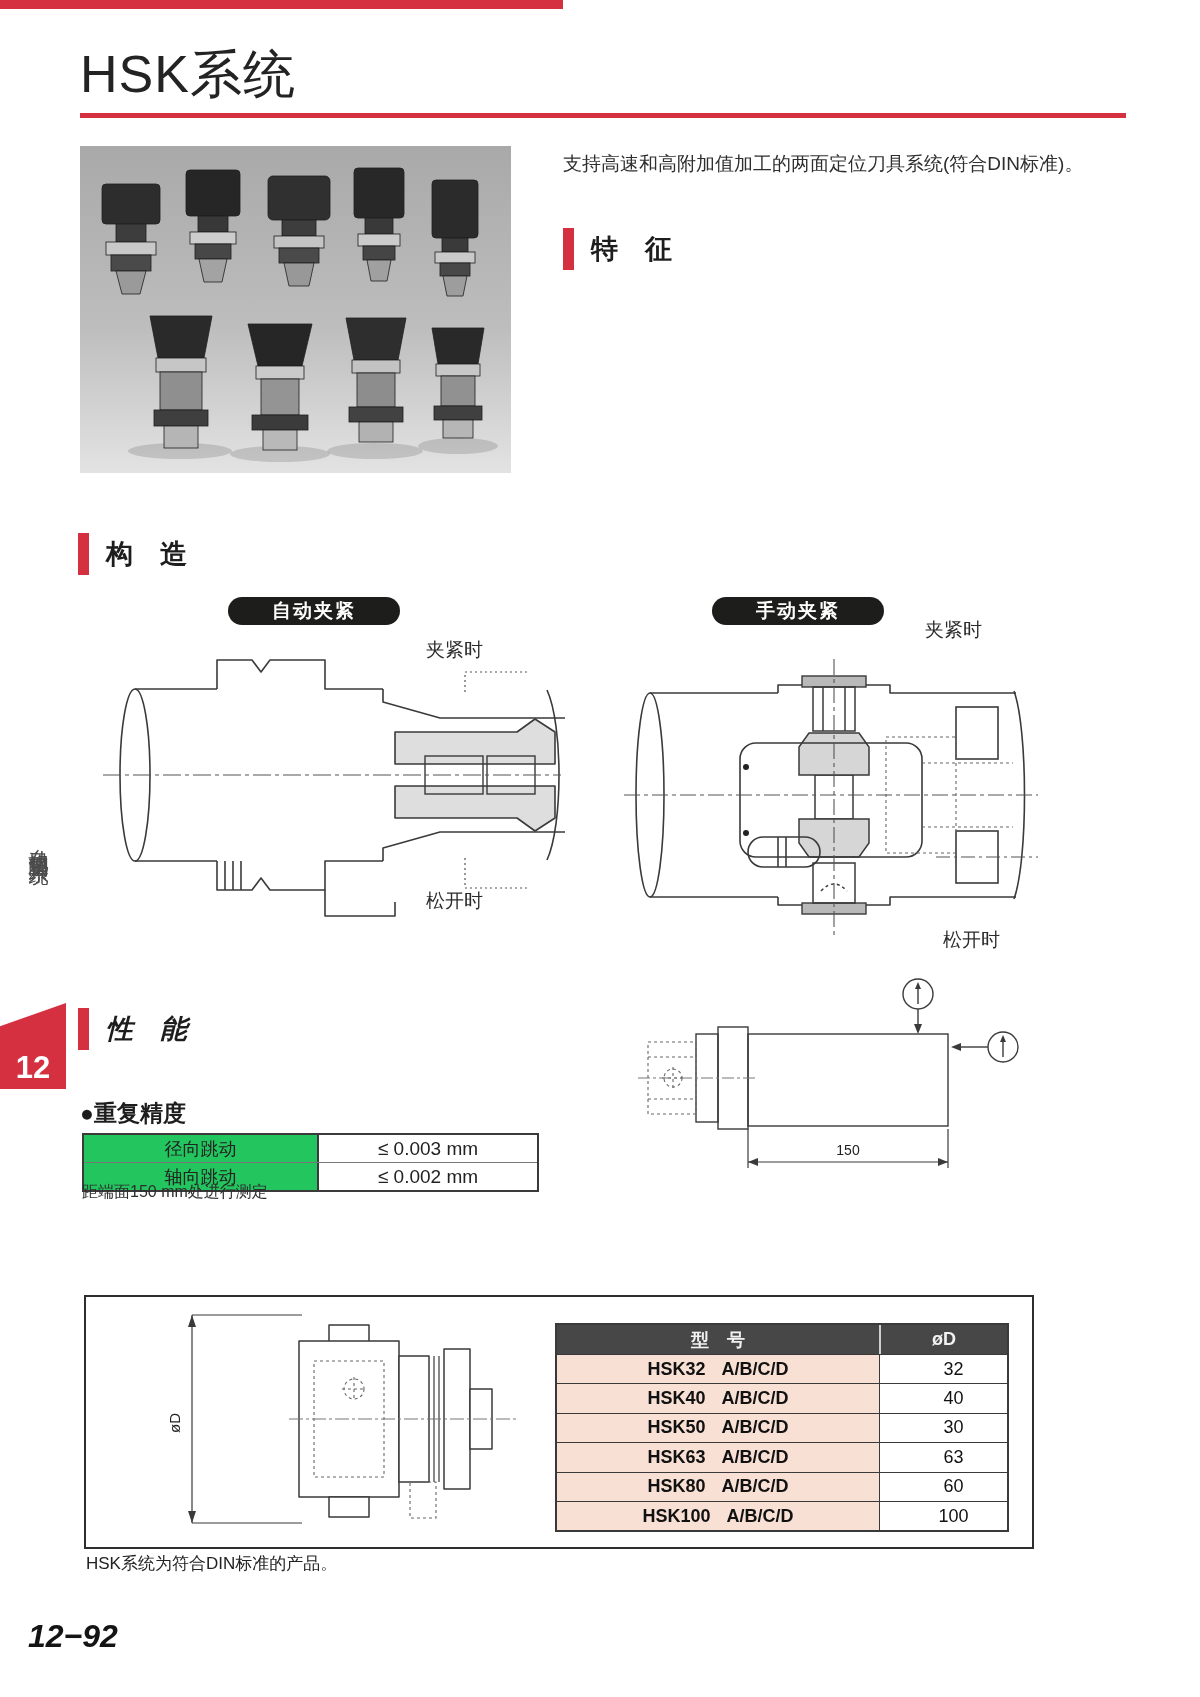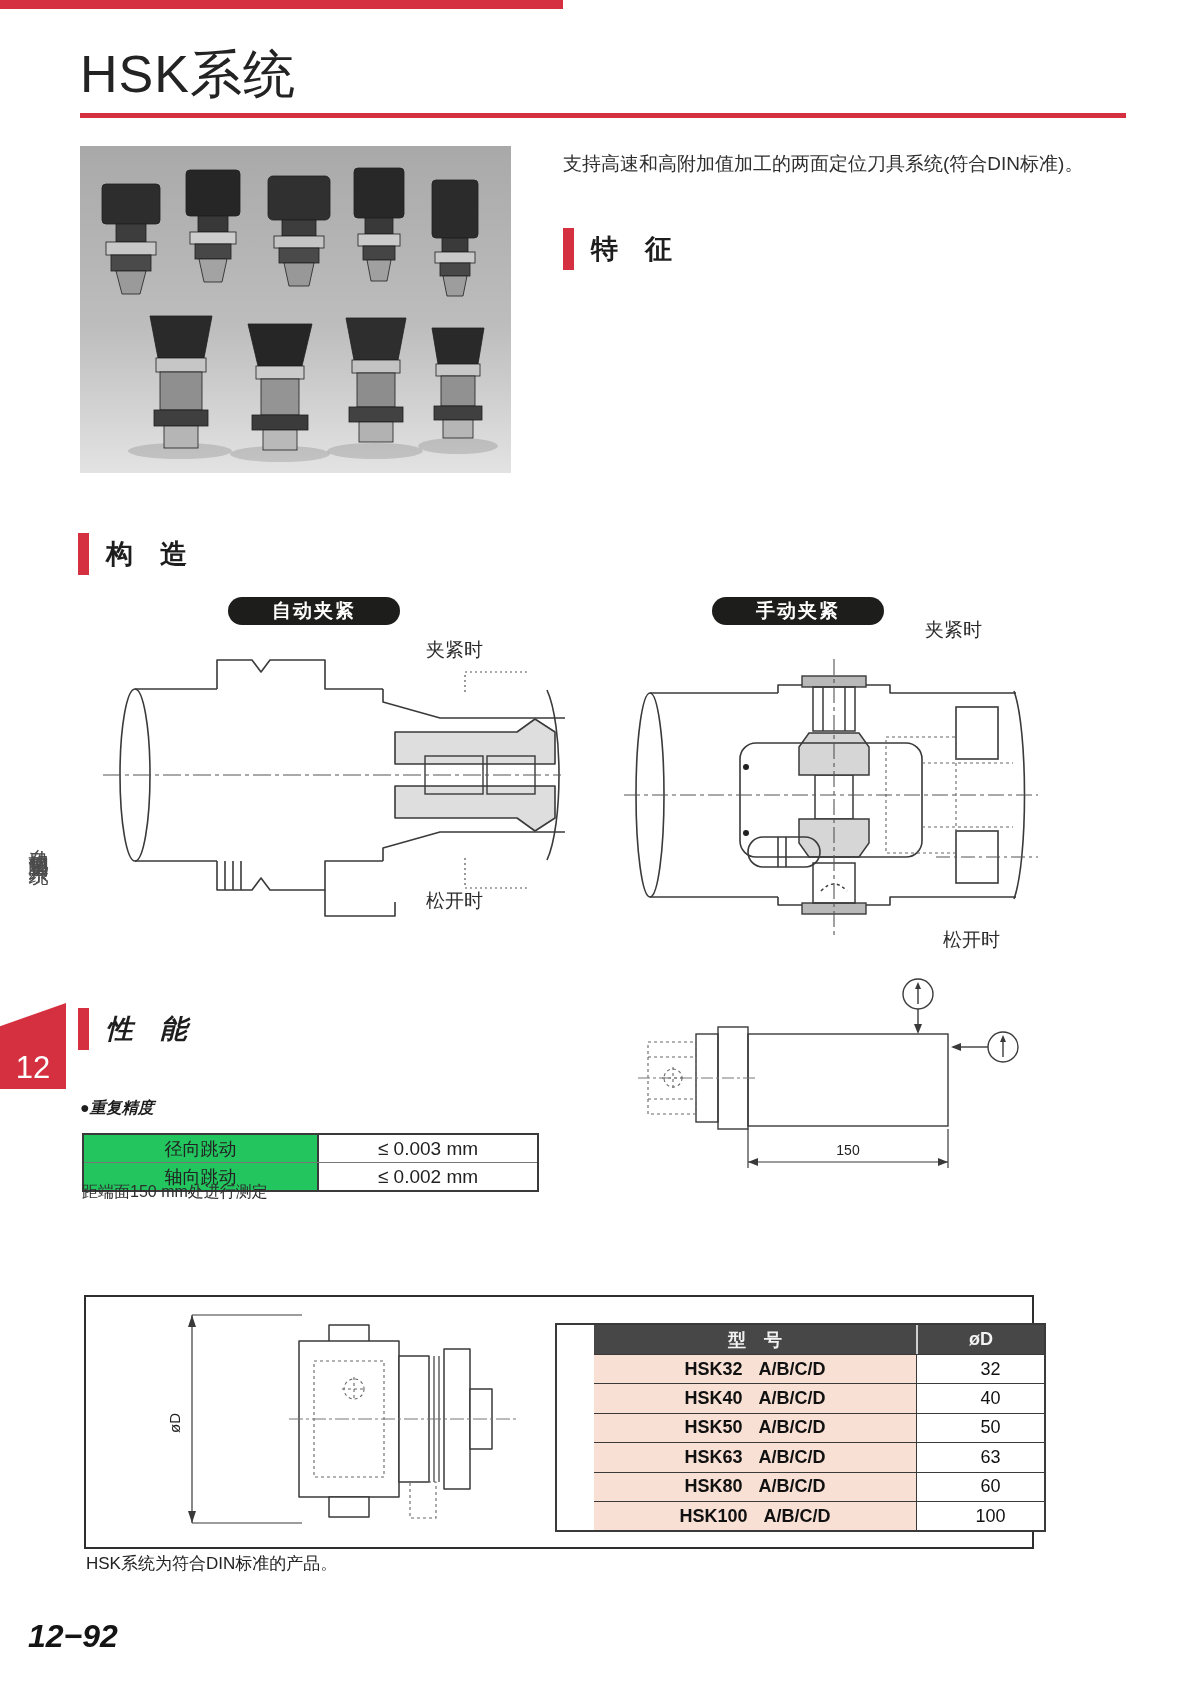--- a/index.html
+++ b/index.html
@@ -40,39 +40,39 @@
   #released-right{left:943px;top:927px;}
   #auto-clamp-diagram{left:95px;top:650px;}
   #manual-clamp-diagram{left:618px;top:645px;}
 
   
   #sidebar-vertical-label{left:26px;top:833px;writing-mode:vertical-rl;text-orientation:upright;
         font-size:20px;letter-spacing:2px;color:#4c4c4c;height:200px;}
   #chapter-badge{left:0;top:1003px;width:66px;height:86px;background:#d4303f;
         clip-path:polygon(0 27%,100% 0,100% 100%,0 100%);display:flex;align-items:flex-end;
         justify-content:center;}
-  #chapter-badge span{color:#fff;font-size:31px;font-weight:normal;line-height:1;padding-bottom:6px;}
+  #chapter-badge span{color:#fff;font-size:31px;font-weight:bold;line-height:1;padding-bottom:6px;}
 
   
   #performance-heading{left:78px;top:1008px;font-style:italic;}
-  #repeat-accuracy-label{left:80px;top:1098px;font-size:16px;font-weight:bold;color:#1d1d1d;font-style:italic;}
+  #repeat-accuracy-label{left:80px;top:1098px;font-size:23px;font-weight:bold;color:#1d1d1d;}
   #accuracy-table{left:82px;top:1133px;width:453px;border:2.5px solid #3a3a3a;}
   .acc-row{display:flex;height:27px;}
   .acc-row + .acc-row{border-top:1.5px solid #777;}
   .acc-label{width:233px;background:#22c55e;border-right:2px solid #3a3a3a;display:flex;
              align-items:center;justify-content:center;font-size:18px;color:#222;}
   .acc-value{flex:1;background:#fff;display:flex;align-items:center;justify-content:center;
              font-size:19px;color:#222;}
   #accuracy-note{left:82px;top:1182px;font-size:16px;color:#2e2e2e;}
   #runout-diagram{left:618px;top:972px;}
 
   
   #spec-box{left:84px;top:1295px;width:946px;height:250px;border:2.5px solid #2e2e2e;}
   #od-diagram{left:114px;top:1301px;}
-  #model-table{left:555px;top:1323px;width:450px;border:2.5px solid #3a3a3a;font-size:18px;padding-left:37px;}
+  #model-table{left:555px;top:1323px;width:450px;border:2.5px solid #3a3a3a;font-size:18px;}
   .mt-header{display:flex;height:29px;background:#474747;color:#f2f2f2;font-weight:bold;}
   .mt-header .mt-model{border-right:2px solid #cfcfcf;}
   .mt-model{width:322px;display:flex;align-items:center;justify-content:center;gap:16px;}
   .mt-d{flex:1;display:flex;align-items:center;justify-content:center;}
   .mt-row{display:flex;height:28.4px;border-top:1.6px solid #3a3a3a;gap:20px;}
   .mt-row .mt-model{background:#f8e0d5;font-weight:bold;color:#111;border-right:1.6px solid #3a3a3a;}
   .mt-row .mt-d{background:#fff;color:#111;}
 
   #footer-note{left:86px;top:1552px;font-size:17px;color:#222;}
   #page-number{left:28px;top:1618px;font-size:32px;font-weight:bold;font-style:italic;color:#141414;}
@@ -385,21 +385,21 @@
           <span>HSK40</span>
           <span>A/B/C/D</span>
         </div>
       <div class="mt-d">40</div>
     </div>
     <div class="mt-row">
       <div class="mt-model">
           <span>HSK50</span>
           <span>A/B/C/D</span>
         </div>
-      <div class="mt-d">50</div>
+      <div class="mt-d">30</div>
     </div>
     <div class="mt-row">
       <div class="mt-model">
           <span>HSK63</span>
           <span>A/B/C/D</span>
         </div>
       <div class="mt-d">63</div>
     </div>
     <div class="mt-row">
       <div class="mt-model">

